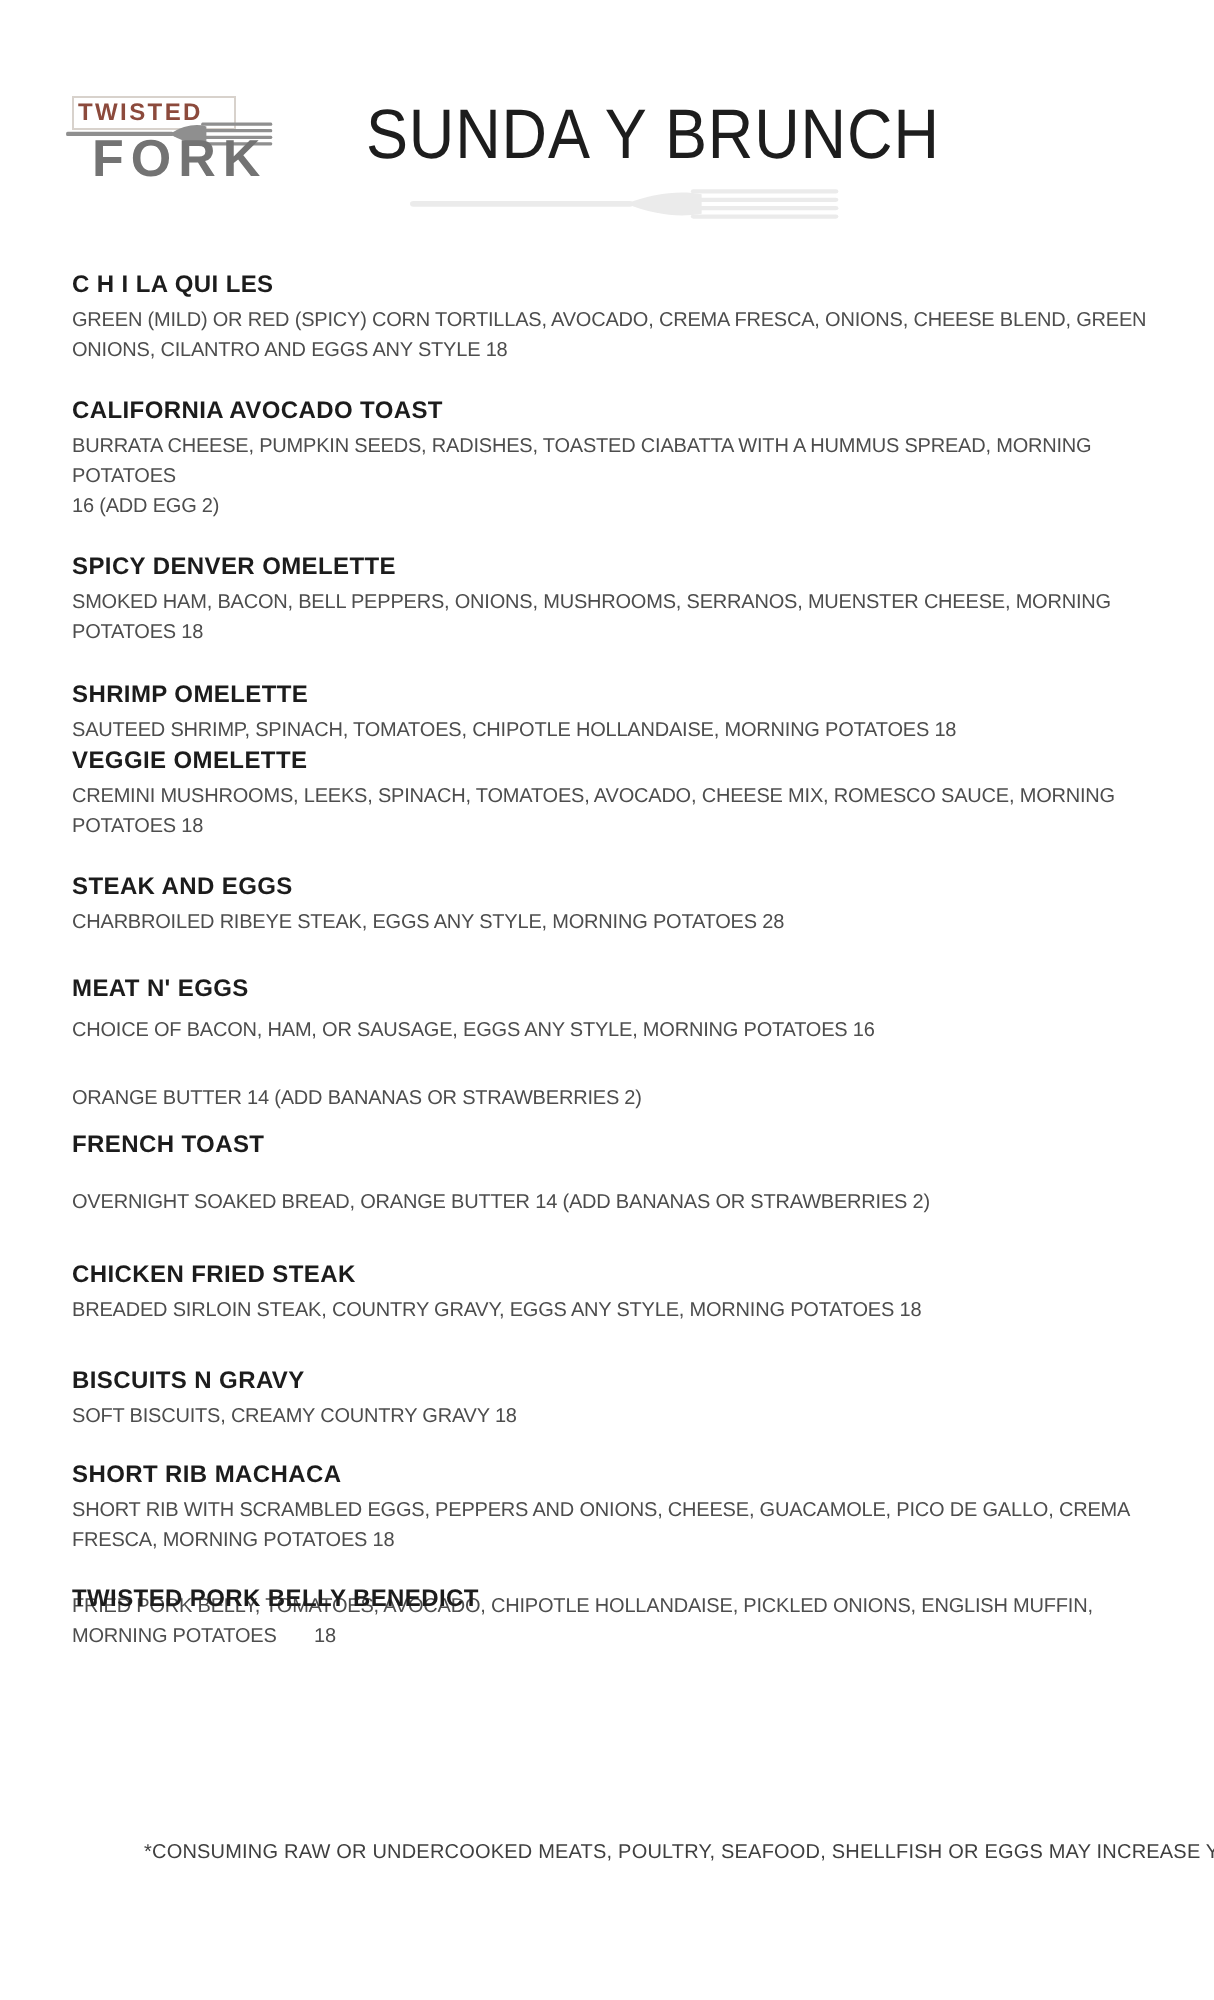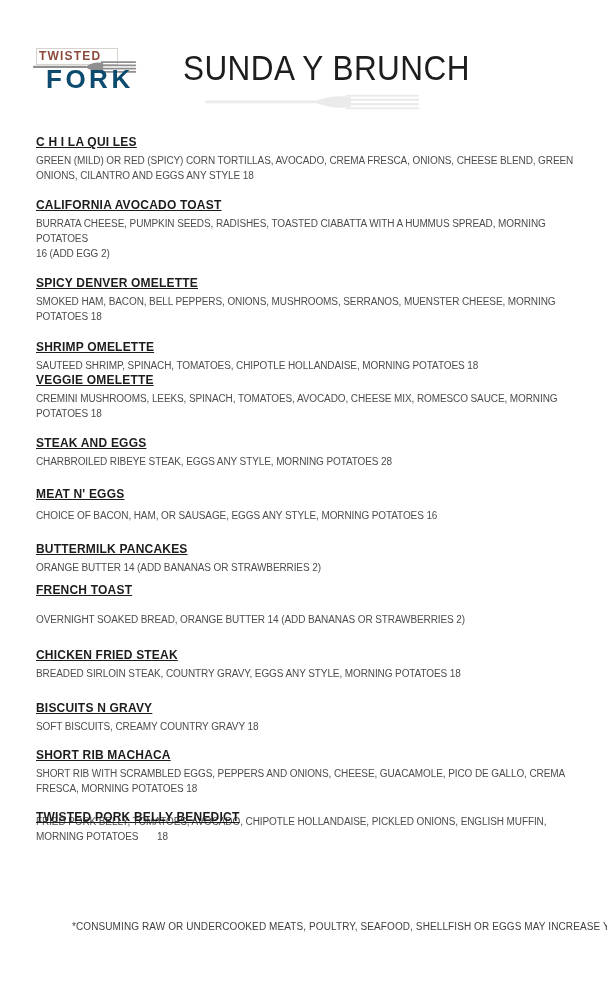--- a/index.html
+++ b/index.html
@@ -13,33 +13,33 @@
   .logo{position:absolute;left:33px;top:47px;width:110px;height:46px;}
   .logo-top{
     position:absolute;left:3px;top:1px;
     font-size:12px;font-weight:bold;letter-spacing:1.2px;
     color:#8c4a3c;border:1px solid #d8d2cc;padding:0 16px 1px 2px;
     background:transparent;
   }
   .logo-fork{position:absolute;left:0px;top:13px;width:104px;height:14px;}
   .logo-bottom{
     position:absolute;left:13px;top:17px;
-    font-size:26px;font-weight:600;letter-spacing:3.5px;color:#0c4a6e;
+    font-size:26px;font-weight:600;letter-spacing:3.5px;color:#737373;
   }
   .title-wrap{position:absolute;left:64px;top:48px;width:525px;text-align:center;}
   .title{
     display:inline-block;transform:scaleX(0.9);transform-origin:center;
     font-size:35px;font-weight:400;color:#1d1d1d;letter-spacing:0.5px;white-space:nowrap;
   }
   .deco-fork{position:absolute;left:205px;top:93px;width:216px;height:18px;}
   
   .menu{position:absolute;left:36px;top:135px;width:550px;}
   .menu-item h3{
     margin:0;font-size:12px;line-height:14px;font-weight:bold;
-    color:#1c1c1c;letter-spacing:0.2px;position:relative;z-index:2;text-decoration:underline;
+    color:#1c1c1c;letter-spacing:0.2px;position:relative;z-index:2;
   }
   .menu-item p{
     margin:4px 0 0 0;font-size:10px;line-height:15px;color:#4d4d4d;
     letter-spacing:-0.1px;white-space:pre-wrap;position:relative;z-index:1;
   }
   .i1{margin-bottom:15px}.i2{margin-bottom:15px}.i3{margin-bottom:16px}
   .i4{}.i5{margin-bottom:15px}.i6{margin-bottom:18px}
   .i7{margin-bottom:19px}.i8{margin-bottom:8px}.i9{margin-bottom:21px}
   .i10{margin-bottom:20px}.i11{margin-bottom:14px}.i12{margin-bottom:14px}
   .i13{margin-bottom:0}
@@ -116,21 +116,20 @@
     <h3>STEAK AND EGGS</h3>
     <p>CHARBROILED RIBEYE STEAK, EGGS ANY STYLE, MORNING POTATOES 28</p>
   </div>
 
   <div class="menu-item i7">
     <h3>MEAT N' EGGS</h3>
     <p>CHOICE OF BACON, HAM, OR SAUSAGE, EGGS ANY STYLE, MORNING POTATOES 16</p>
   </div>
 
   <div class="menu-item i8">
-    <h3>BUTTERMILK PANCAKES</h3>
     <p>ORANGE BUTTER 14 (ADD BANANAS OR STRAWBERRIES 2)</p>
   </div>
 
   <div class="menu-item i9">
     <h3>FRENCH TOAST</h3>
     <p>OVERNIGHT SOAKED BREAD, ORANGE BUTTER 14 (ADD BANANAS OR STRAWBERRIES 2)</p>
   </div>
 
   <div class="menu-item i10">
     <h3>CHICKEN FRIED STEAK</h3>

